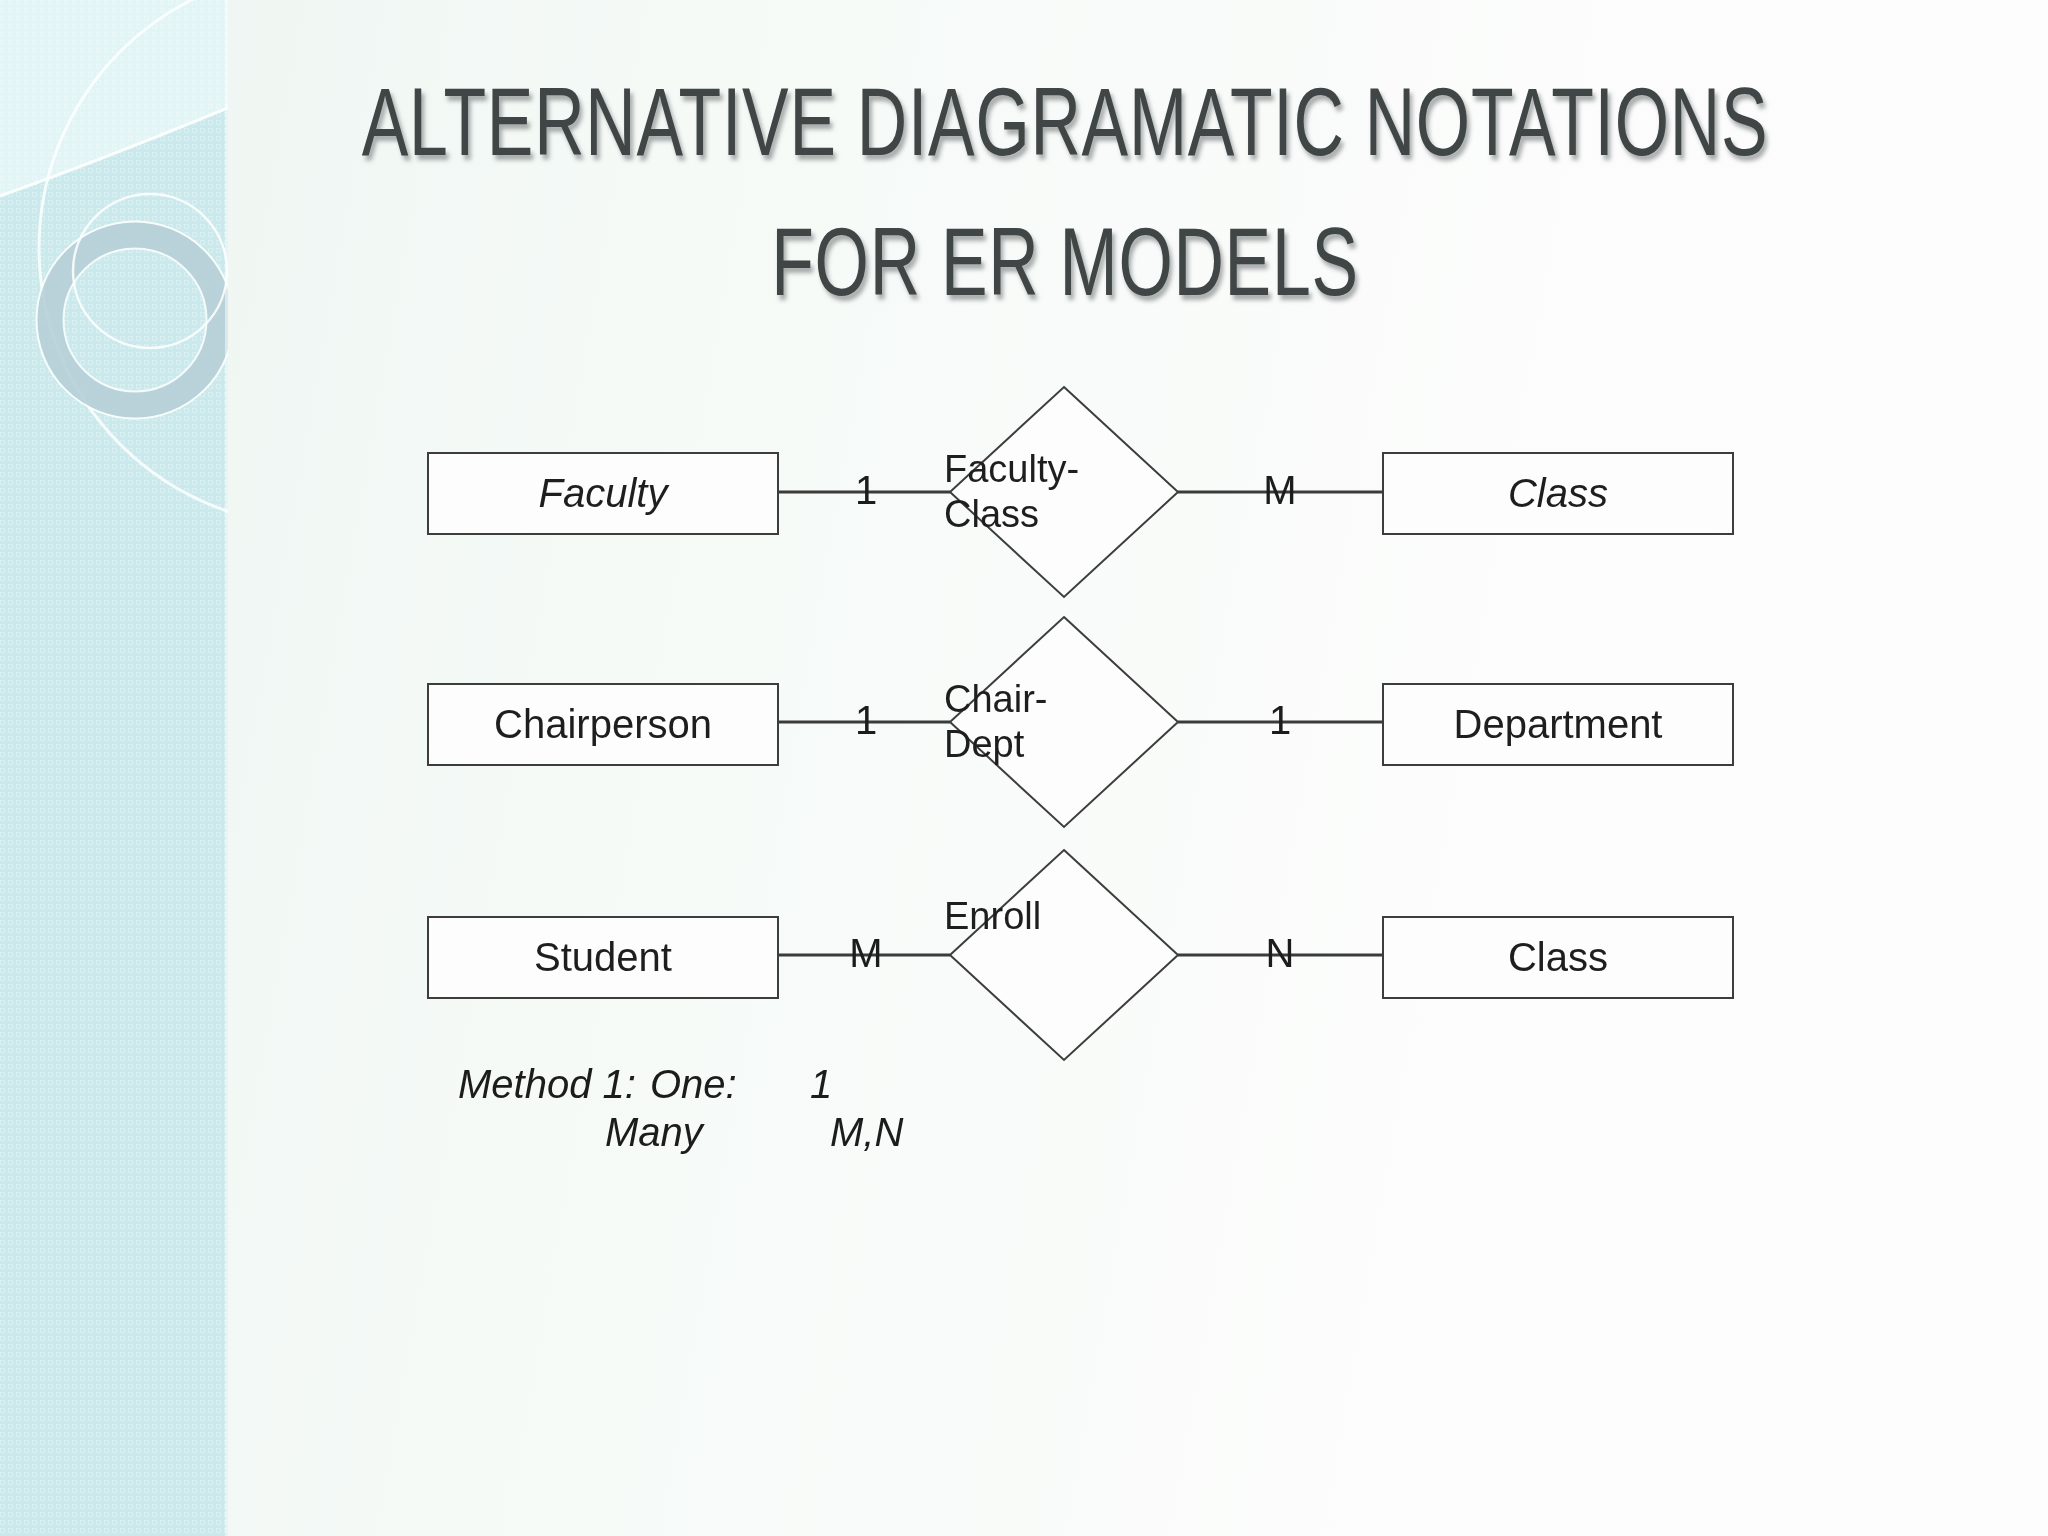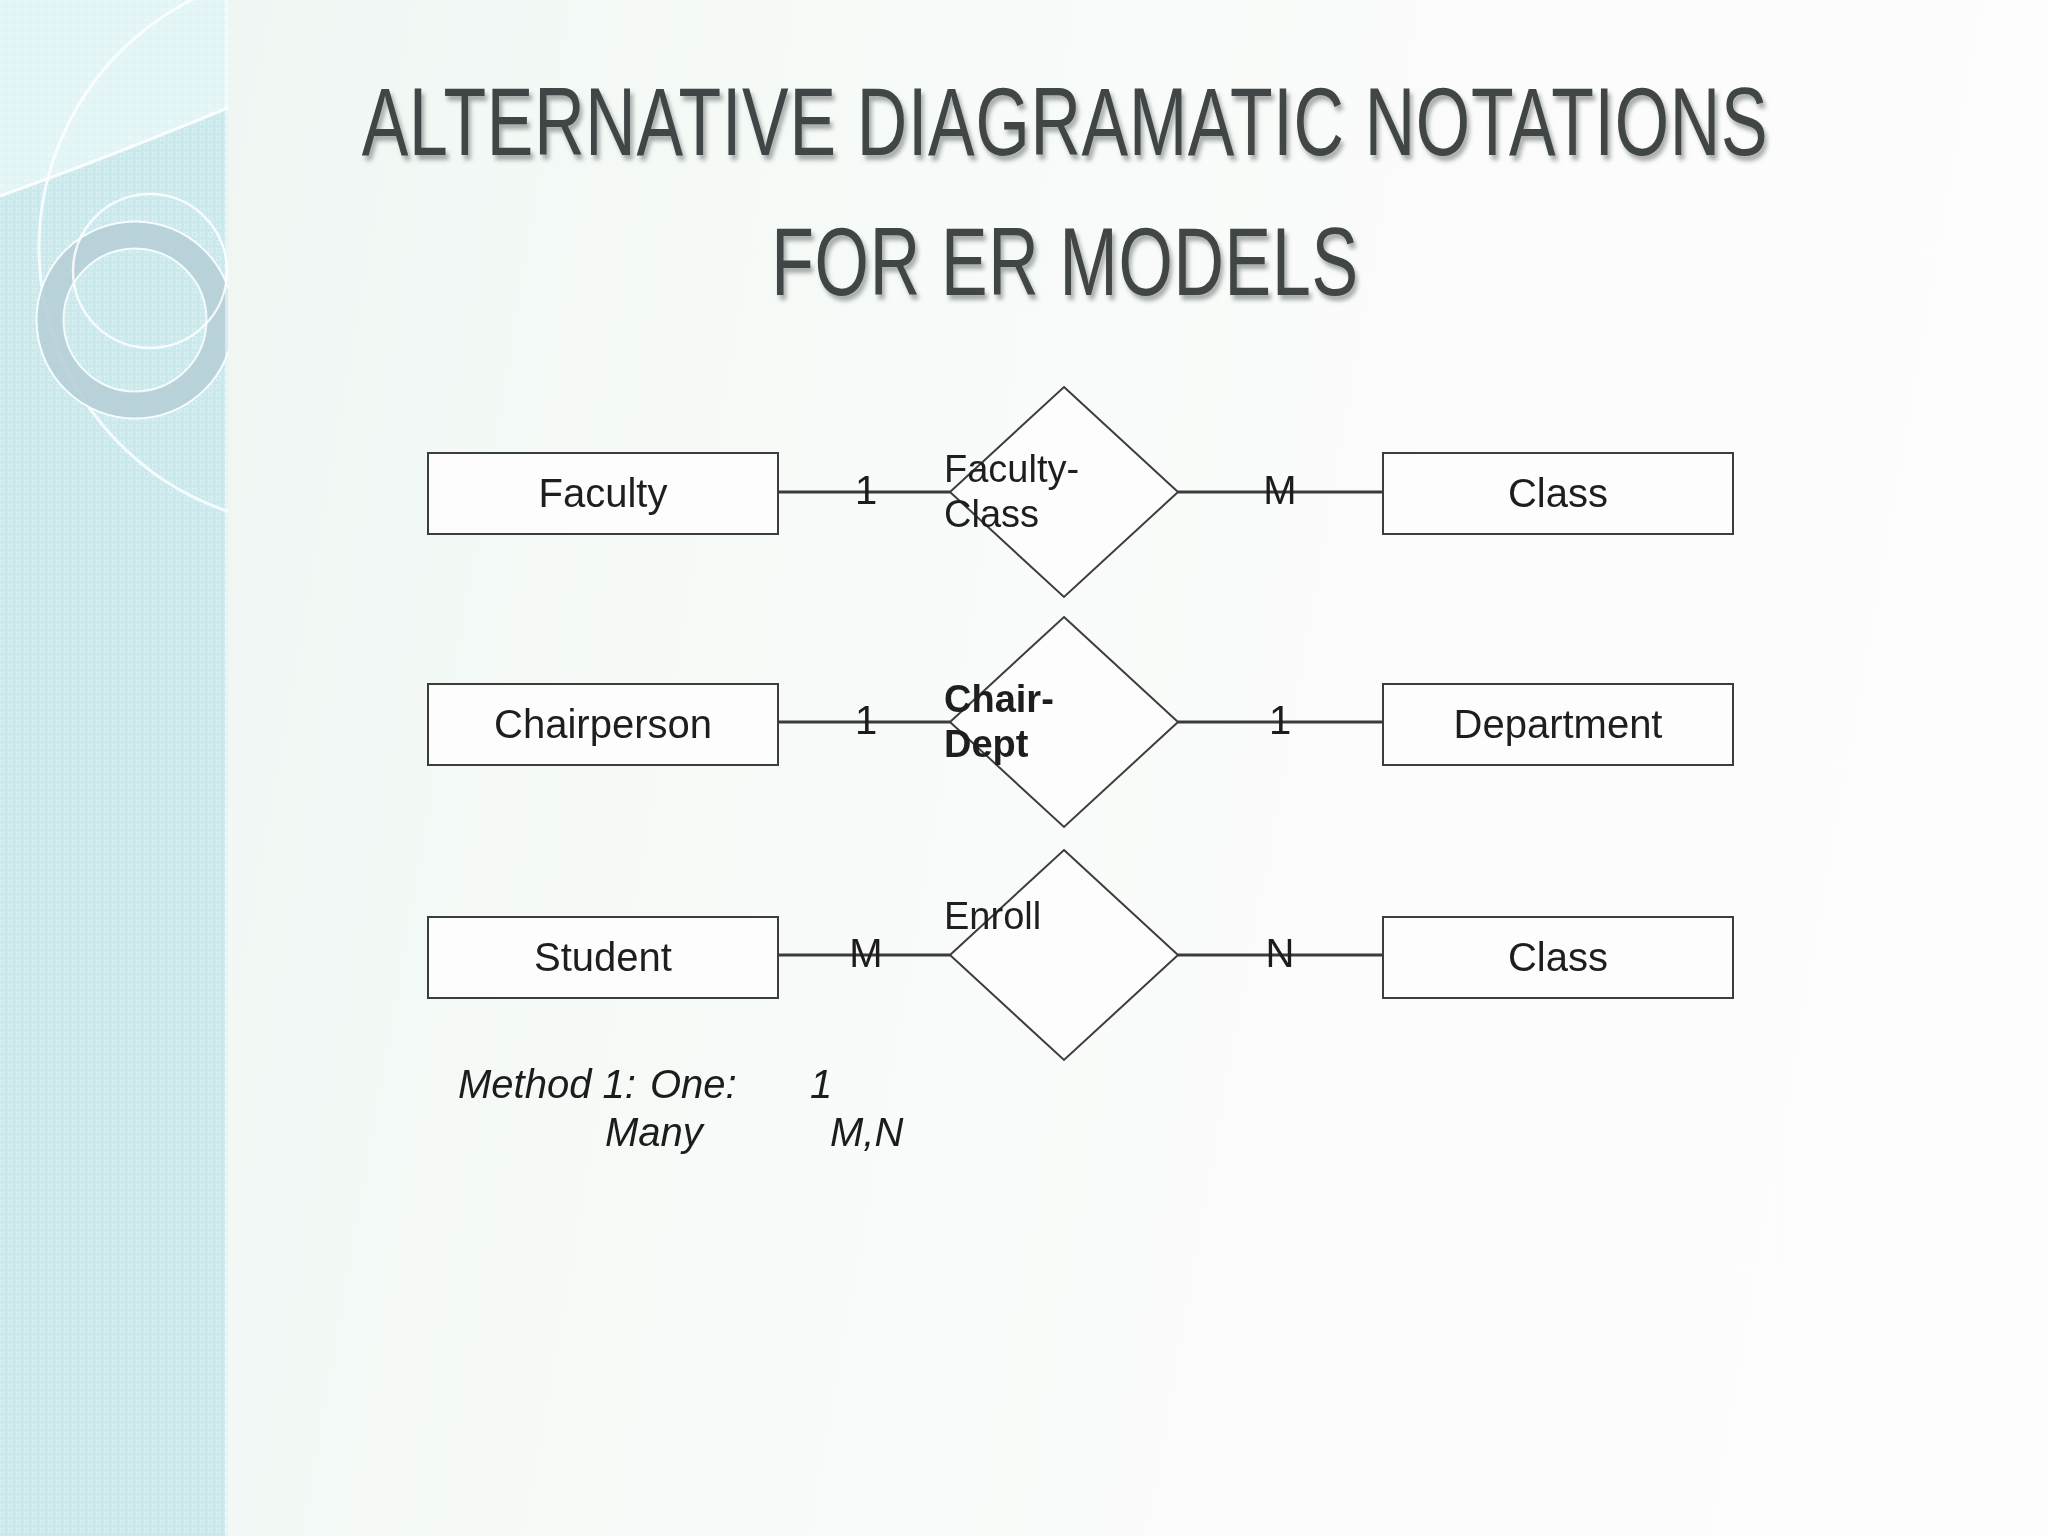--- a/index.html
+++ b/index.html
@@ -30,21 +30,21 @@
   }
   .title span{display:block;}
   
   .diagram-layer{position:absolute;left:0;top:0;width:2048px;height:1536px;}
   .entity{
     position:absolute;width:348px;height:79px;
     border:2px solid #3d3d3d;background:#fdfdfd;
     display:flex;align-items:center;justify-content:center;
     font-size:40px;color:#1e1e1e;
   }
-  .ent-r1{top:452px;} .ent-r2{top:683px;} .ent-r3{top:916px;}
+  .ent-r1{top:452px;font-style:italic;} .ent-r2{top:683px;} .ent-r3{top:916px;}
   .ent-left{left:427px;} .ent-right{left:1382px;}
   .diamond-label{
     position:absolute;width:240px;text-align:left;
     transform:translate(-50%,-50%);
     font-size:38px;line-height:45px;color:#1e1e1e;
   }
   .diamond-label span{display:block;}
   .card-label{
     position:absolute;transform:translate(-50%,-50%);
     font-size:40px;color:#1c1c1c;
@@ -107,21 +107,21 @@
     <div class="entity ent-r2 ent-right">Department</div>
     <div class="entity ent-r2 ent-left">Chairperson</div>
     <div class="entity ent-r3 ent-left">Student</div>
     <div class="entity ent-r3 ent-right">Class</div>
 
     
     <div class="diamond-label" style="left:1064px;top:492px;">
       <span>Faculty-</span>
       <span>Class</span>
     </div>
-    <div class="diamond-label" style="left:1064px;top:722px;font-weight:bold;">
+    <div class="diamond-label" style="left:1064px;top:722px;">
       <span>Chair-</span>
       <span>Dept</span>
     </div>
     <div class="diamond-label" style="left:1064px;top:916px;">
       <span>Enroll</span>
       <span></span>
     </div>
 
     
     <div class="card-label" style="left:866px;top:490px;">1</div>

